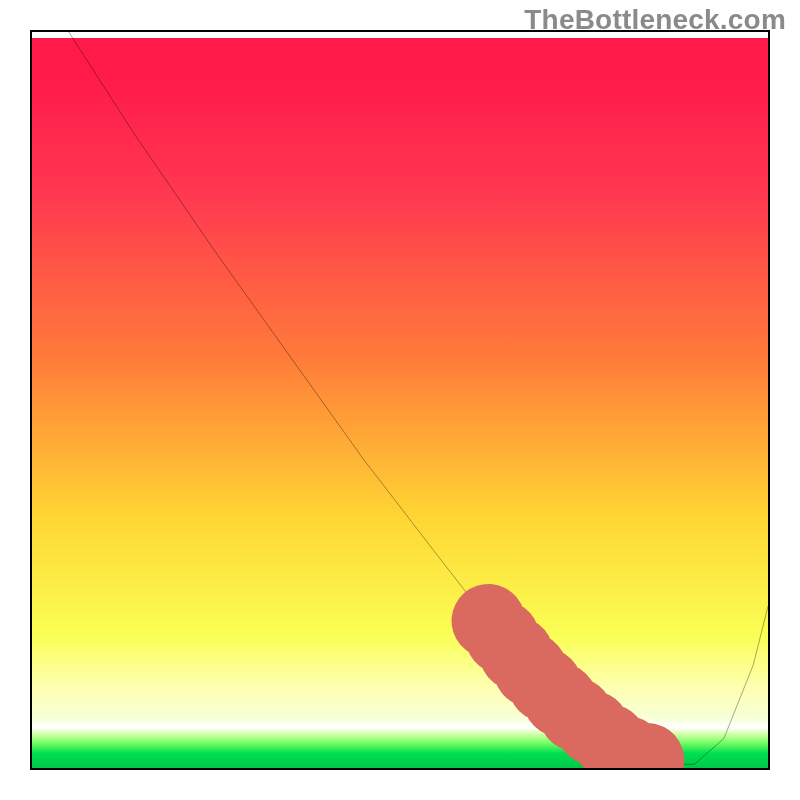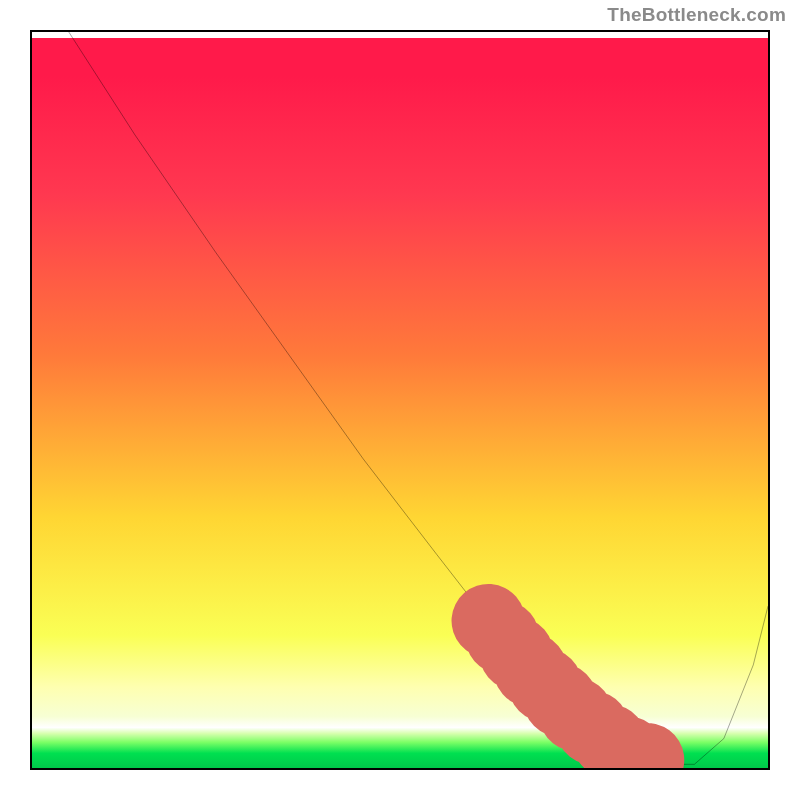--- a/index.html
+++ b/index.html
@@ -16,21 +16,21 @@
     left: 0;
     width: 800px;
     height: 800px;
     box-sizing: border-box;
   }
   .watermark {
     position: absolute;
     top: 4px;
     right: 14px;
     font-family: Arial, Helvetica, sans-serif;
-    font-size: 19px;
+    font-size: 28px;
     font-weight: 600;
     color: #8a8a8a;
     letter-spacing: 0.2px;
   }
   .plot-area {
     position: absolute;
     top: 30px;
     bottom: 30px;
     left: 30px;
     right: 30px;

